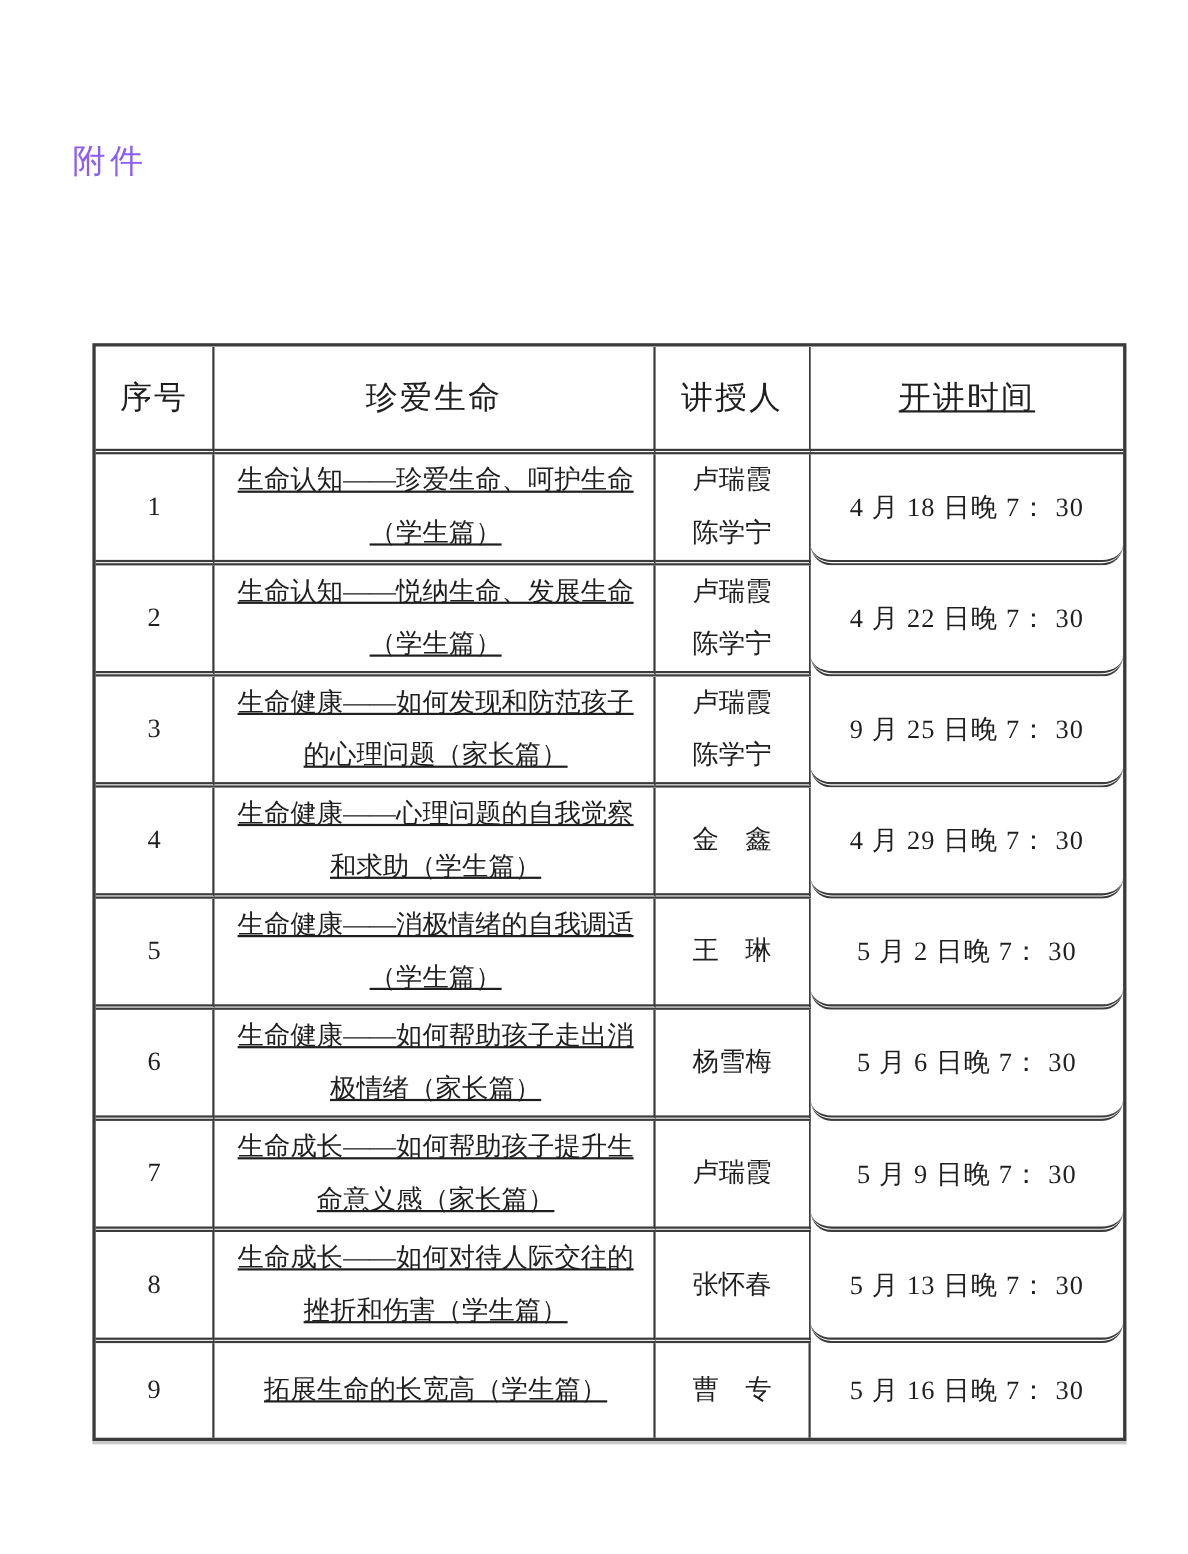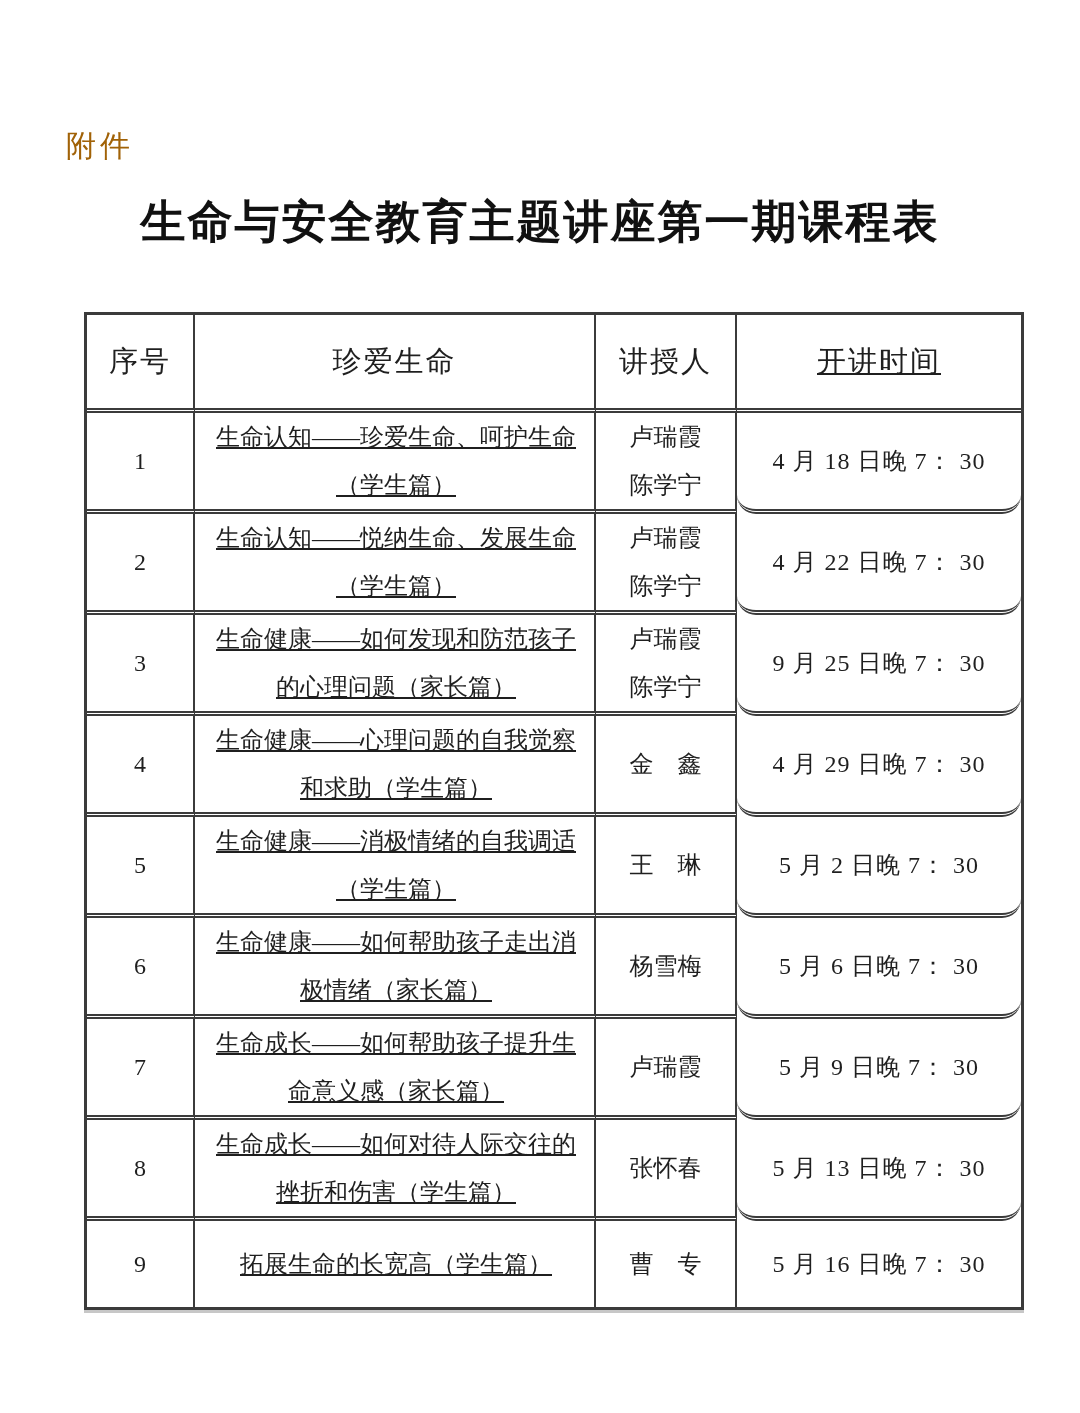--- a/index.html
+++ b/index.html
@@ -16,21 +16,21 @@
     color: #1f1f1f;
   }
   .attachment {
     position: absolute;
     left: 66px;
     top: 126px;
     font-family: "Liberation Sans", "DejaVu Sans", sans-serif;
     font-size: 30px;
     font-weight: 500;
     letter-spacing: 4px;
-    color: #a16207;
+    color: #8b5cf6;
   }
   .title {
     position: absolute;
     left: 0;
     right: 0;
     top: 192px;
     margin: 0;
     text-align: center;
     font-family: "Liberation Serif", "DejaVu Serif", serif;
     font-size: 45px;
@@ -96,21 +96,20 @@
     letter-spacing: 1px;
     border-radius: 19px;
   }
 </style>
 </head>
 <body>
 
 <div class="page">
   <div class="attachment">附件</div>
 
-  <h1 class="title">生命与安全教育主题讲座第一期课程表</h1>
 
   <table class="schedule">
     <colgroup>
       <col style="width:108px">
       <col style="width:401px">
       <col style="width:141px">
       <col style="width:284px">
     </colgroup>
     <thead>
       <tr>

